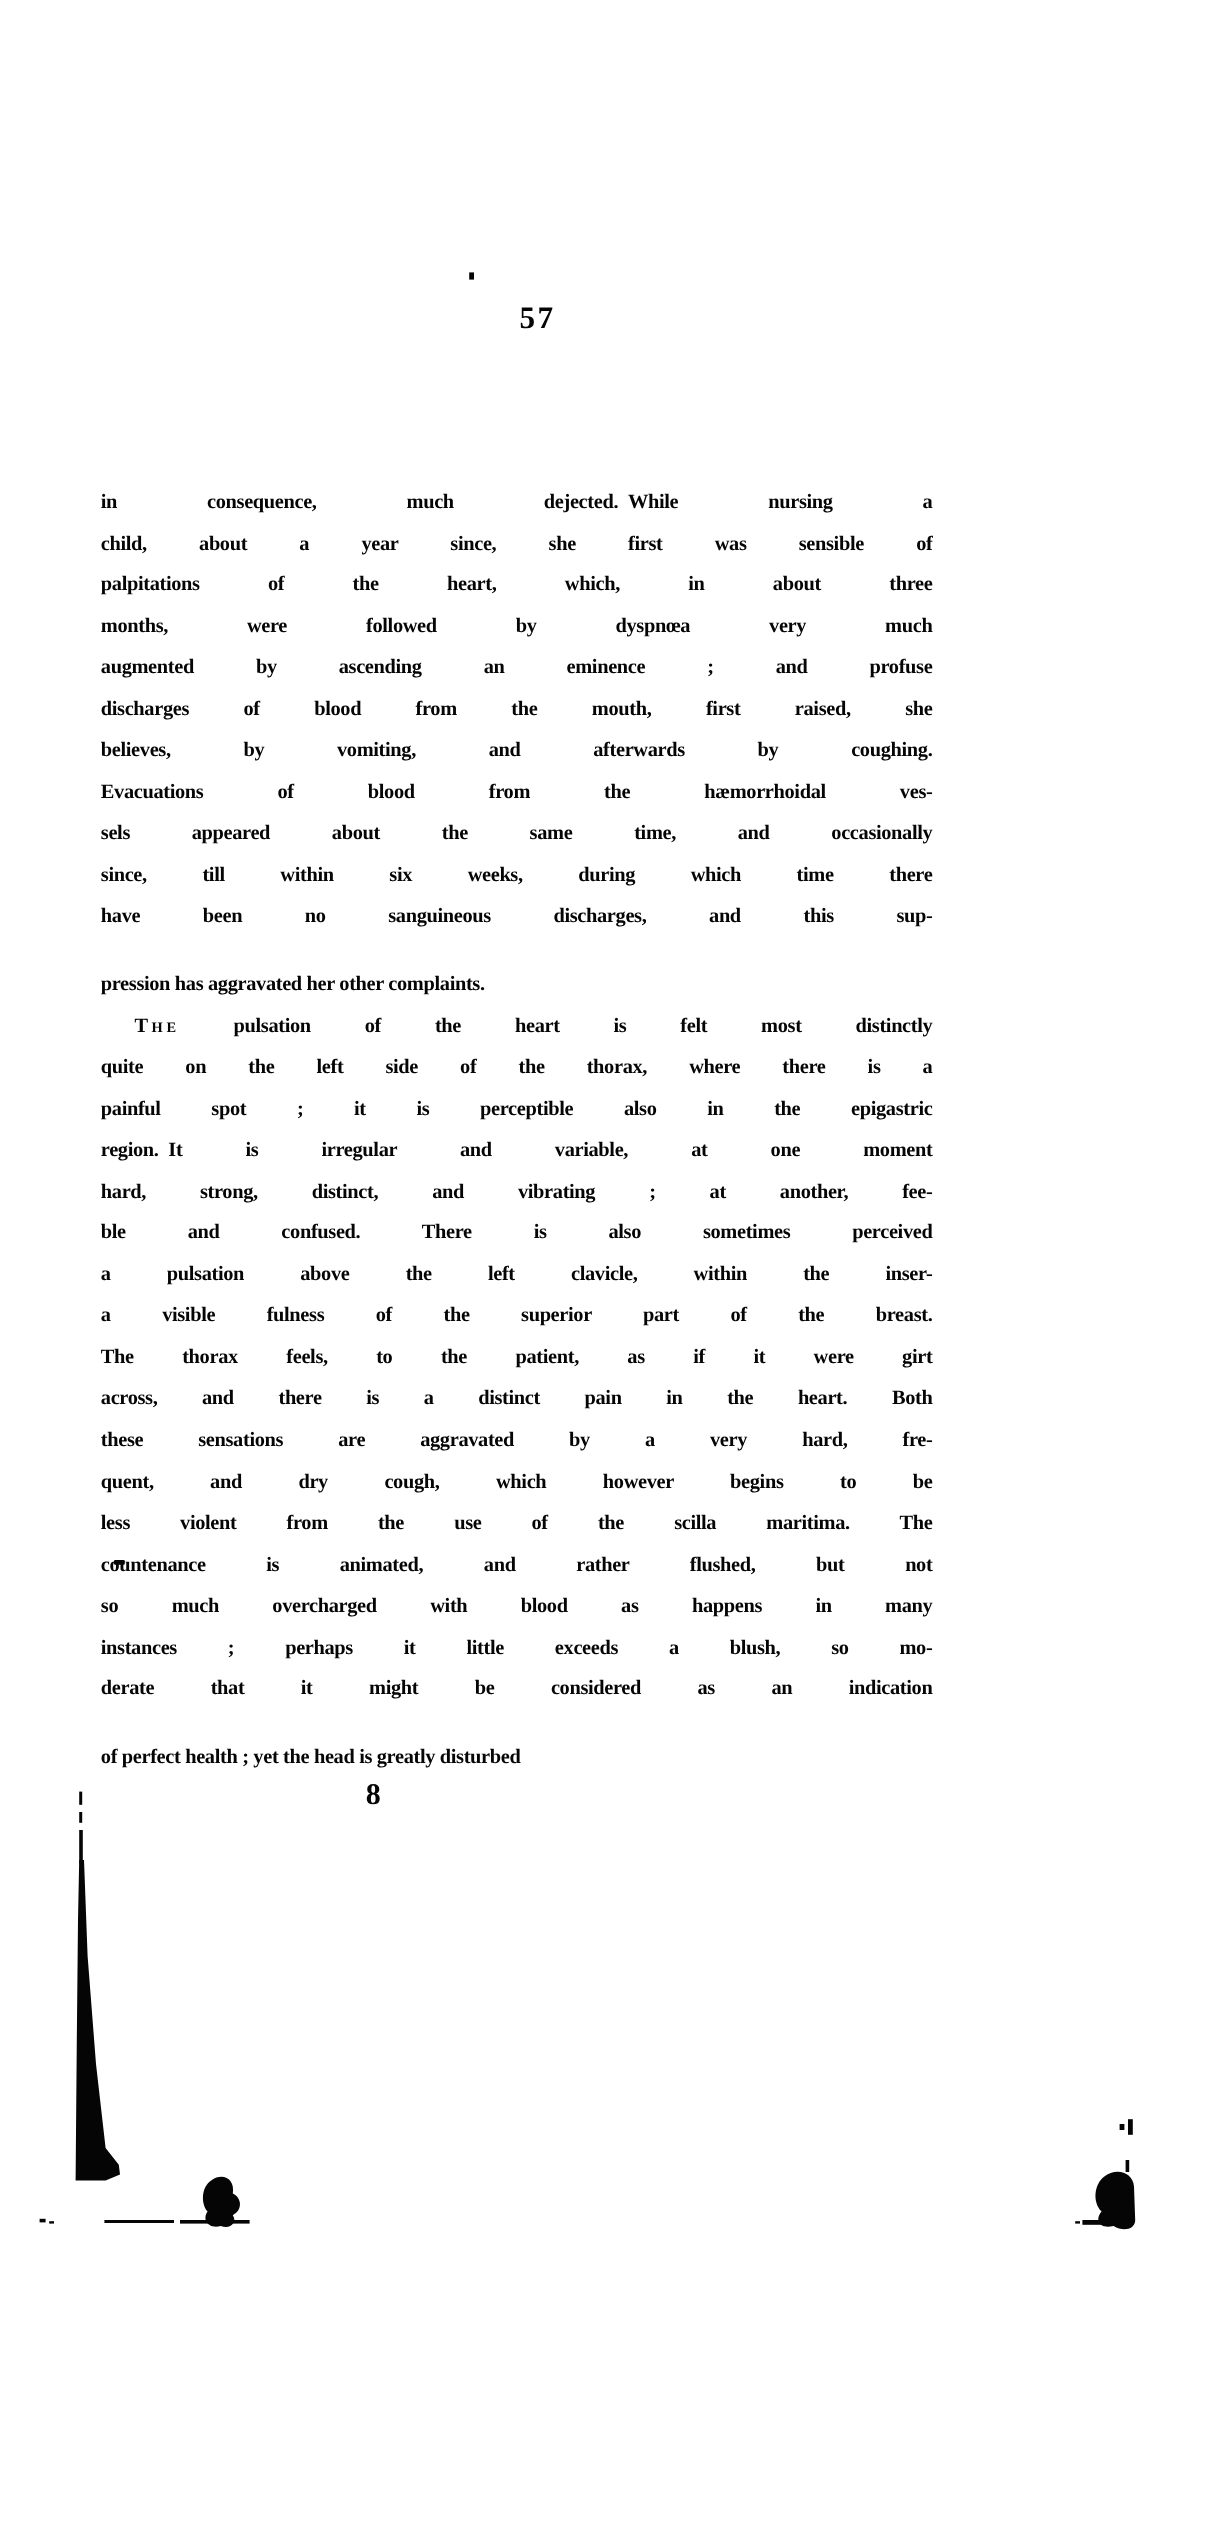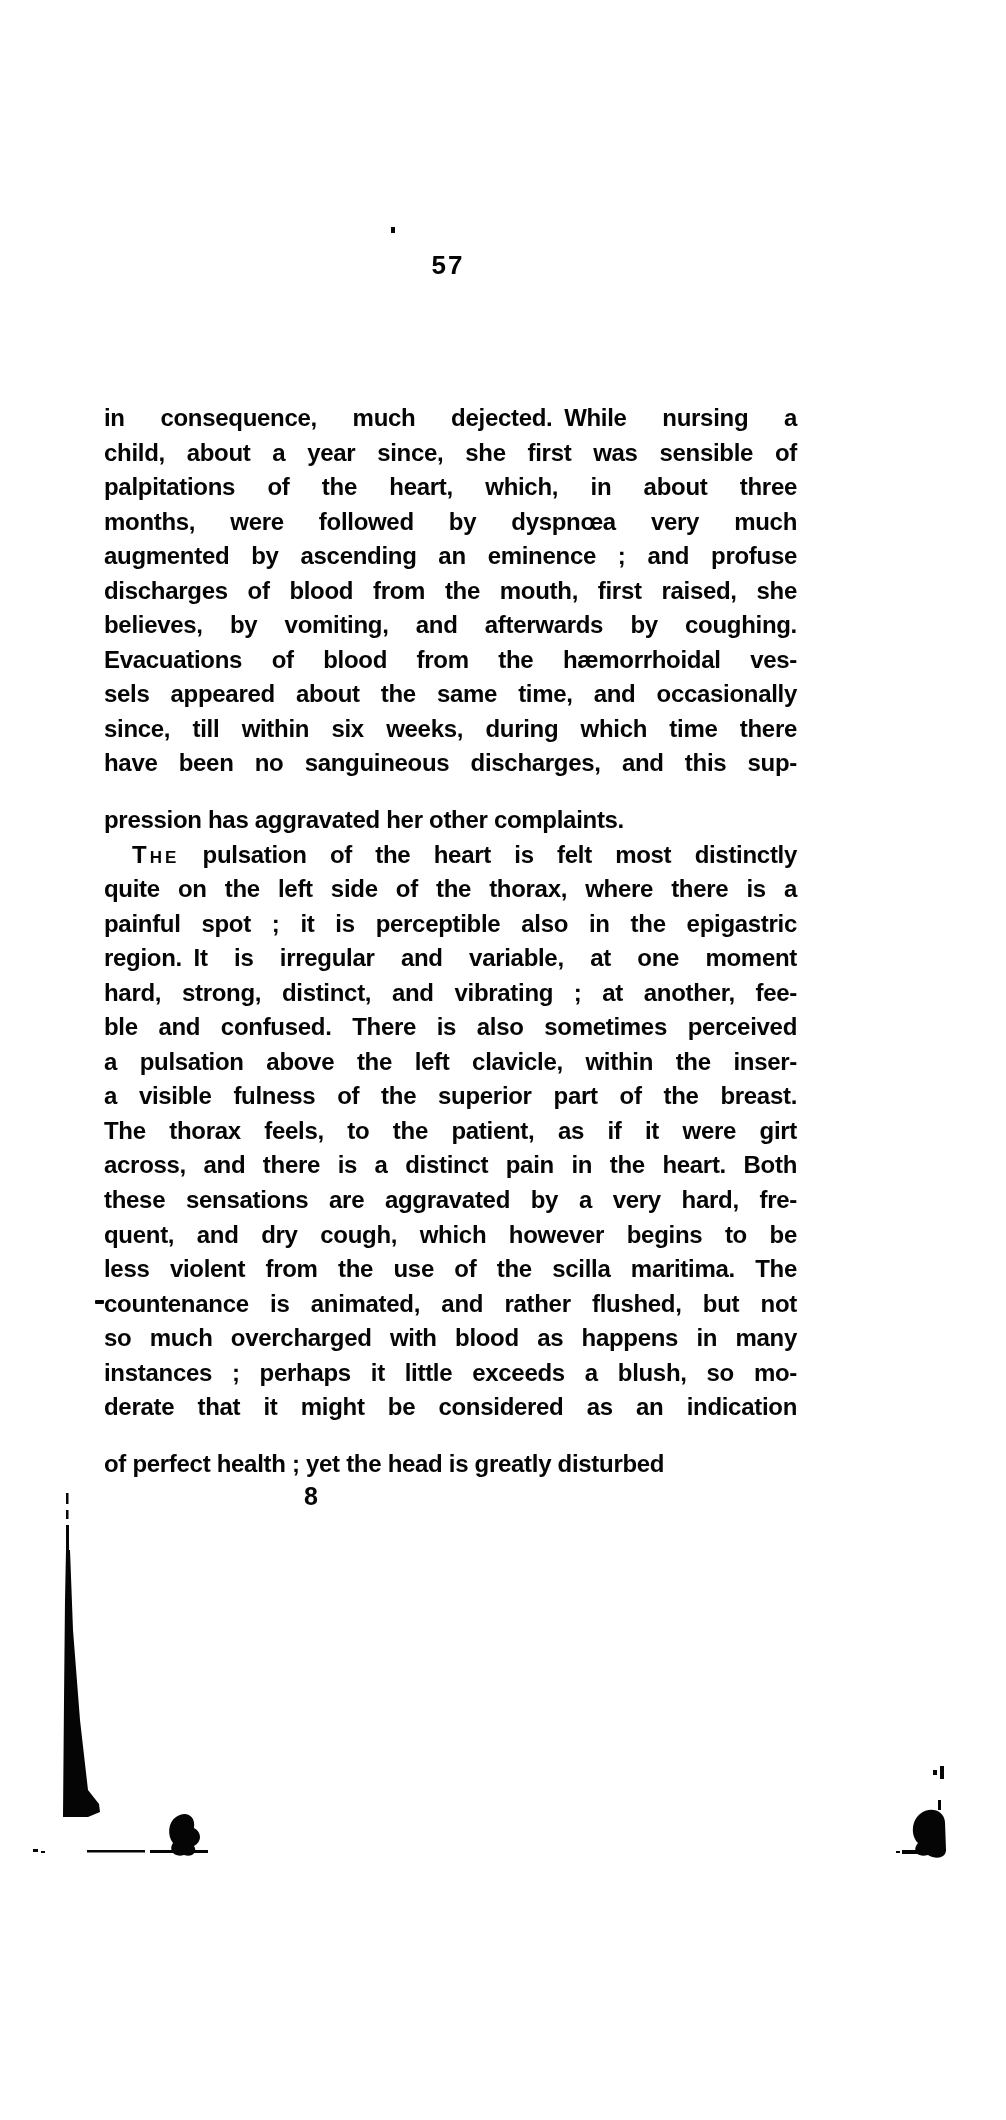--- a/index.html
+++ b/index.html
@@ -6,39 +6,39 @@
     margin: 0;
     padding: 0;
     background: #ffffff;
   }
   .page {
     position: relative;
     width: 1006px;
     height: 2120px;
     background: #ffffff;
     overflow: hidden;
-    font-family: Liberation Sans, sans-serif;
+    font-family: Liberation Serif, serif;
     color: #050505;
   }
   .page-number {
     position: absolute;
     left: 413px;
     top: 250px;
     width: 70px;
     text-align: center;
     font-size: 26px;
     font-weight: bold;
     letter-spacing: 2px;
   }
   .text-block {
     position: absolute;
-    left: 104px;
+    left: 84px;
     top: 401px;
     width: 693px;
-    font-size: 24px;
+    font-size: 17px;
     line-height: 34.55px;
     font-weight: bold;
     letter-spacing: -0.3px;
   }
   .line {
     text-align: justify;
     text-align-last: justify;
     height: 34.55px;
     white-space: normal;
   }

